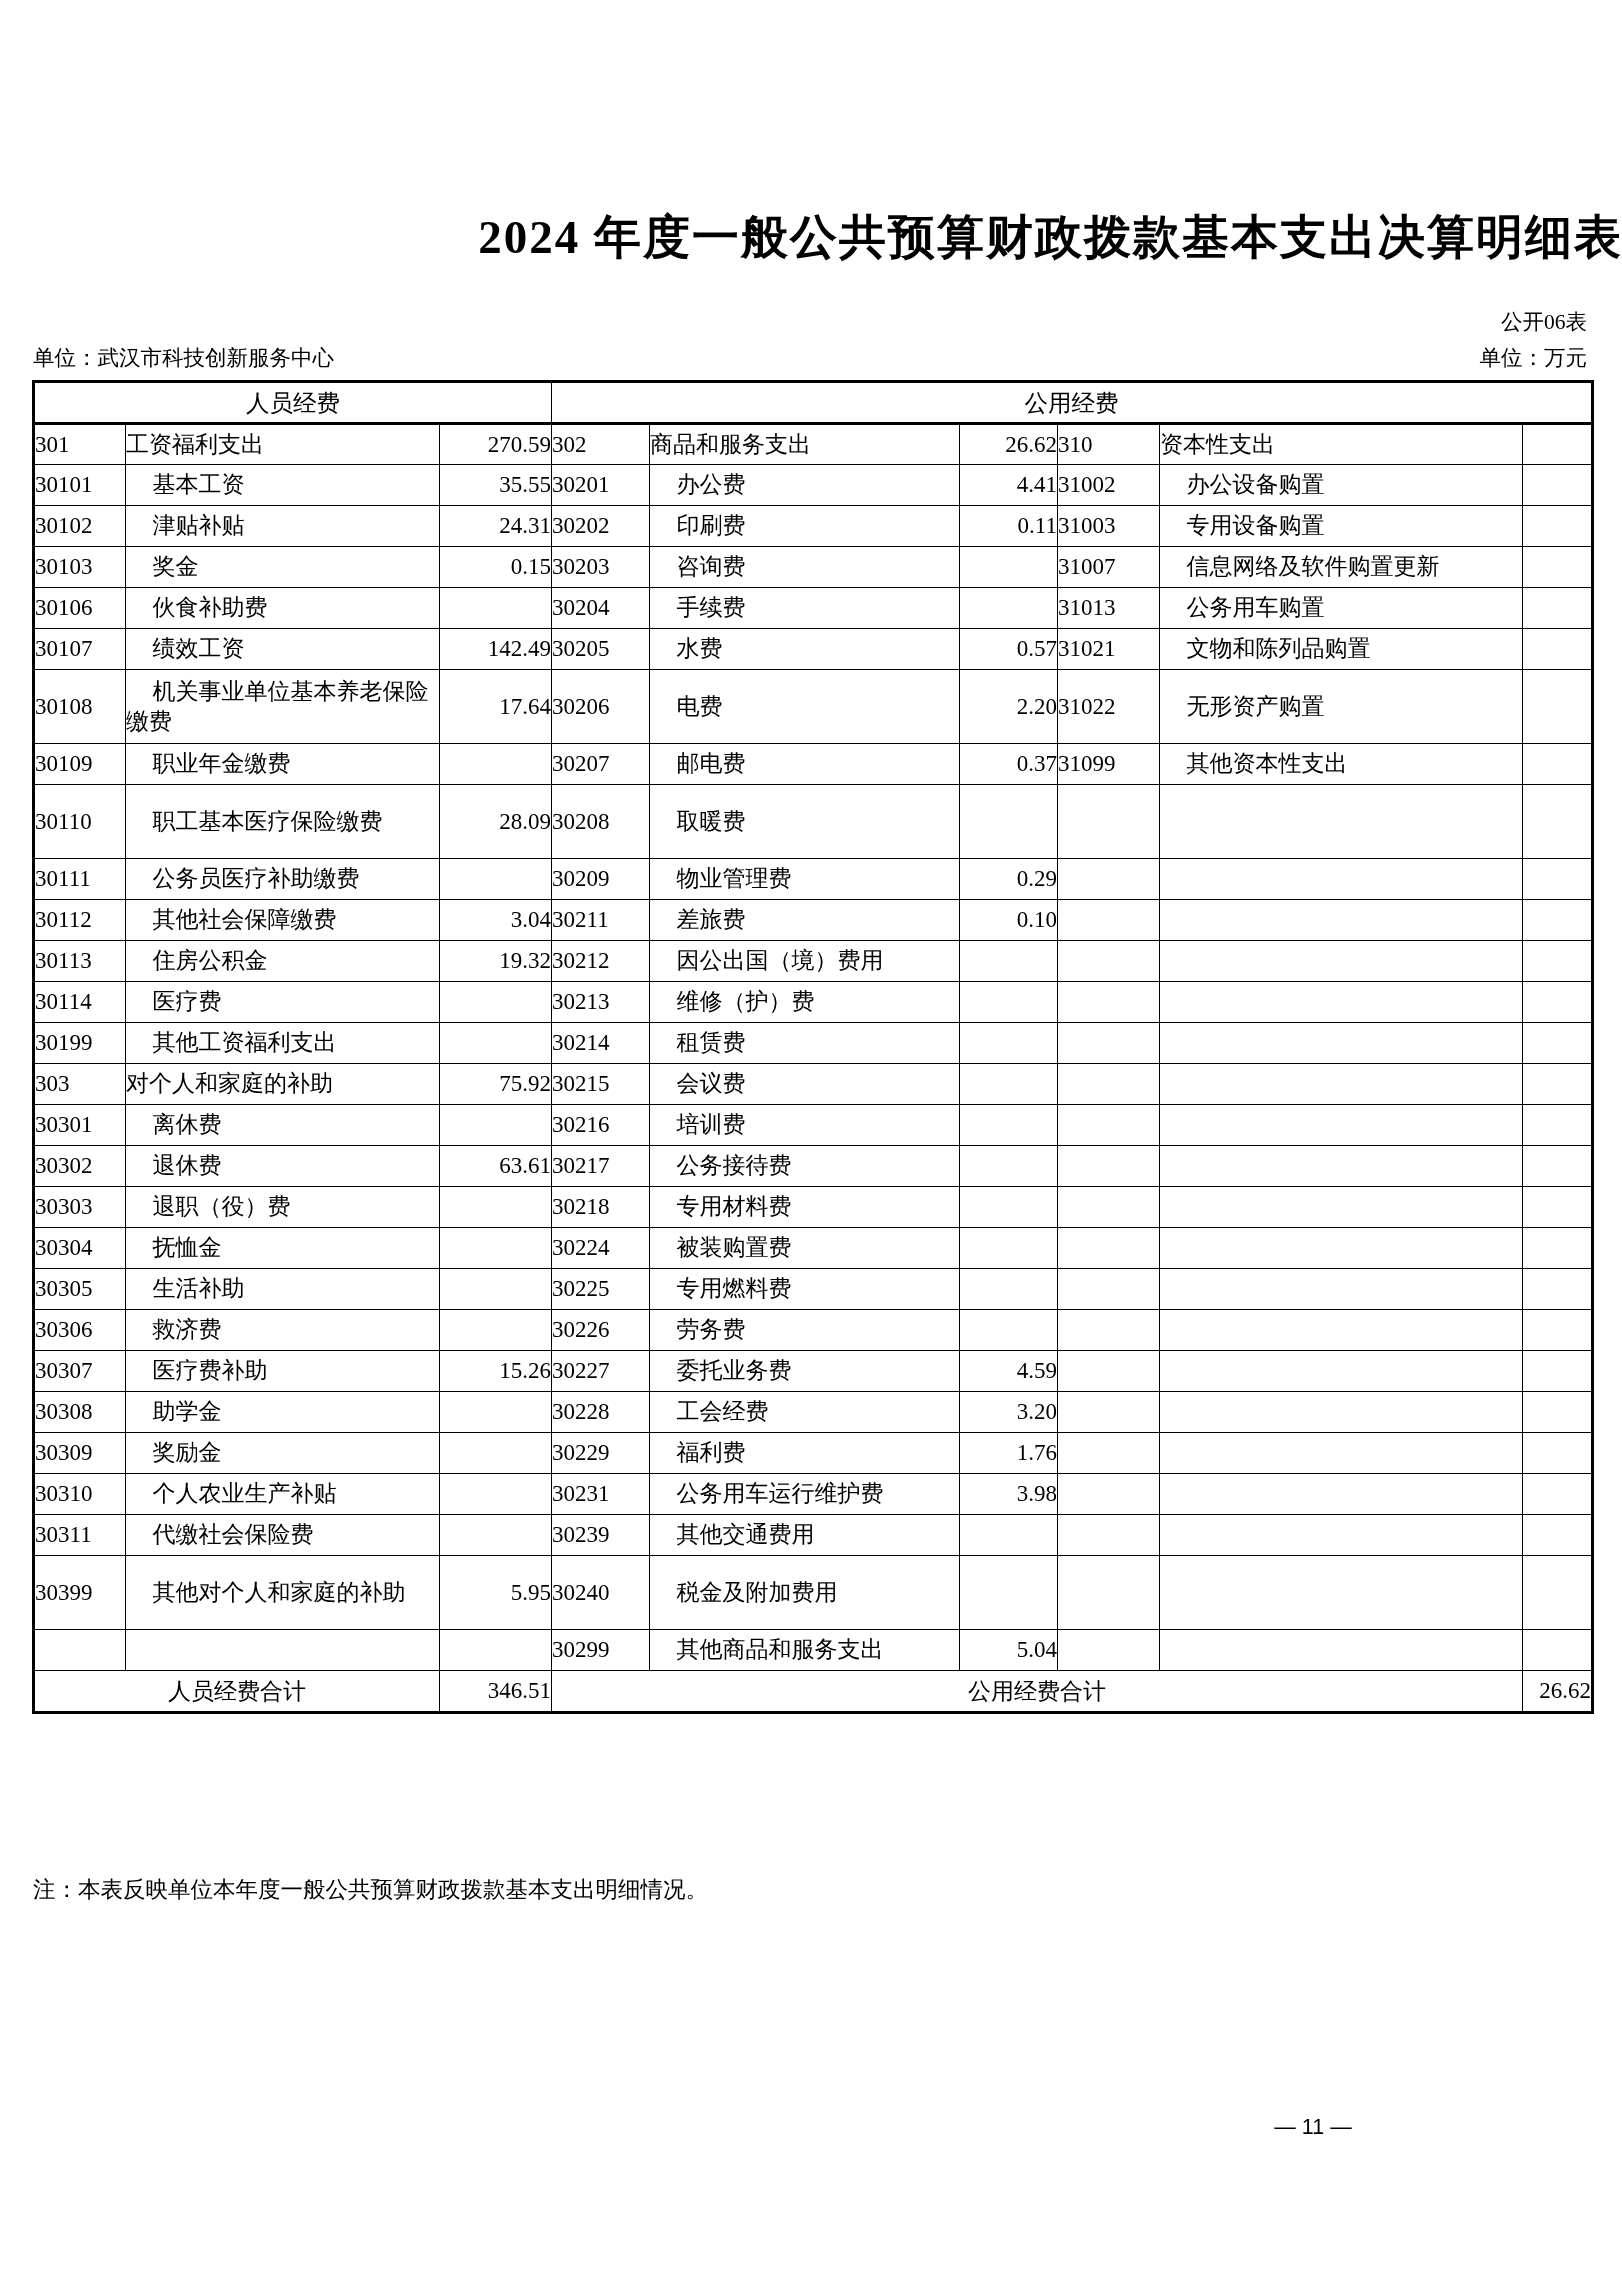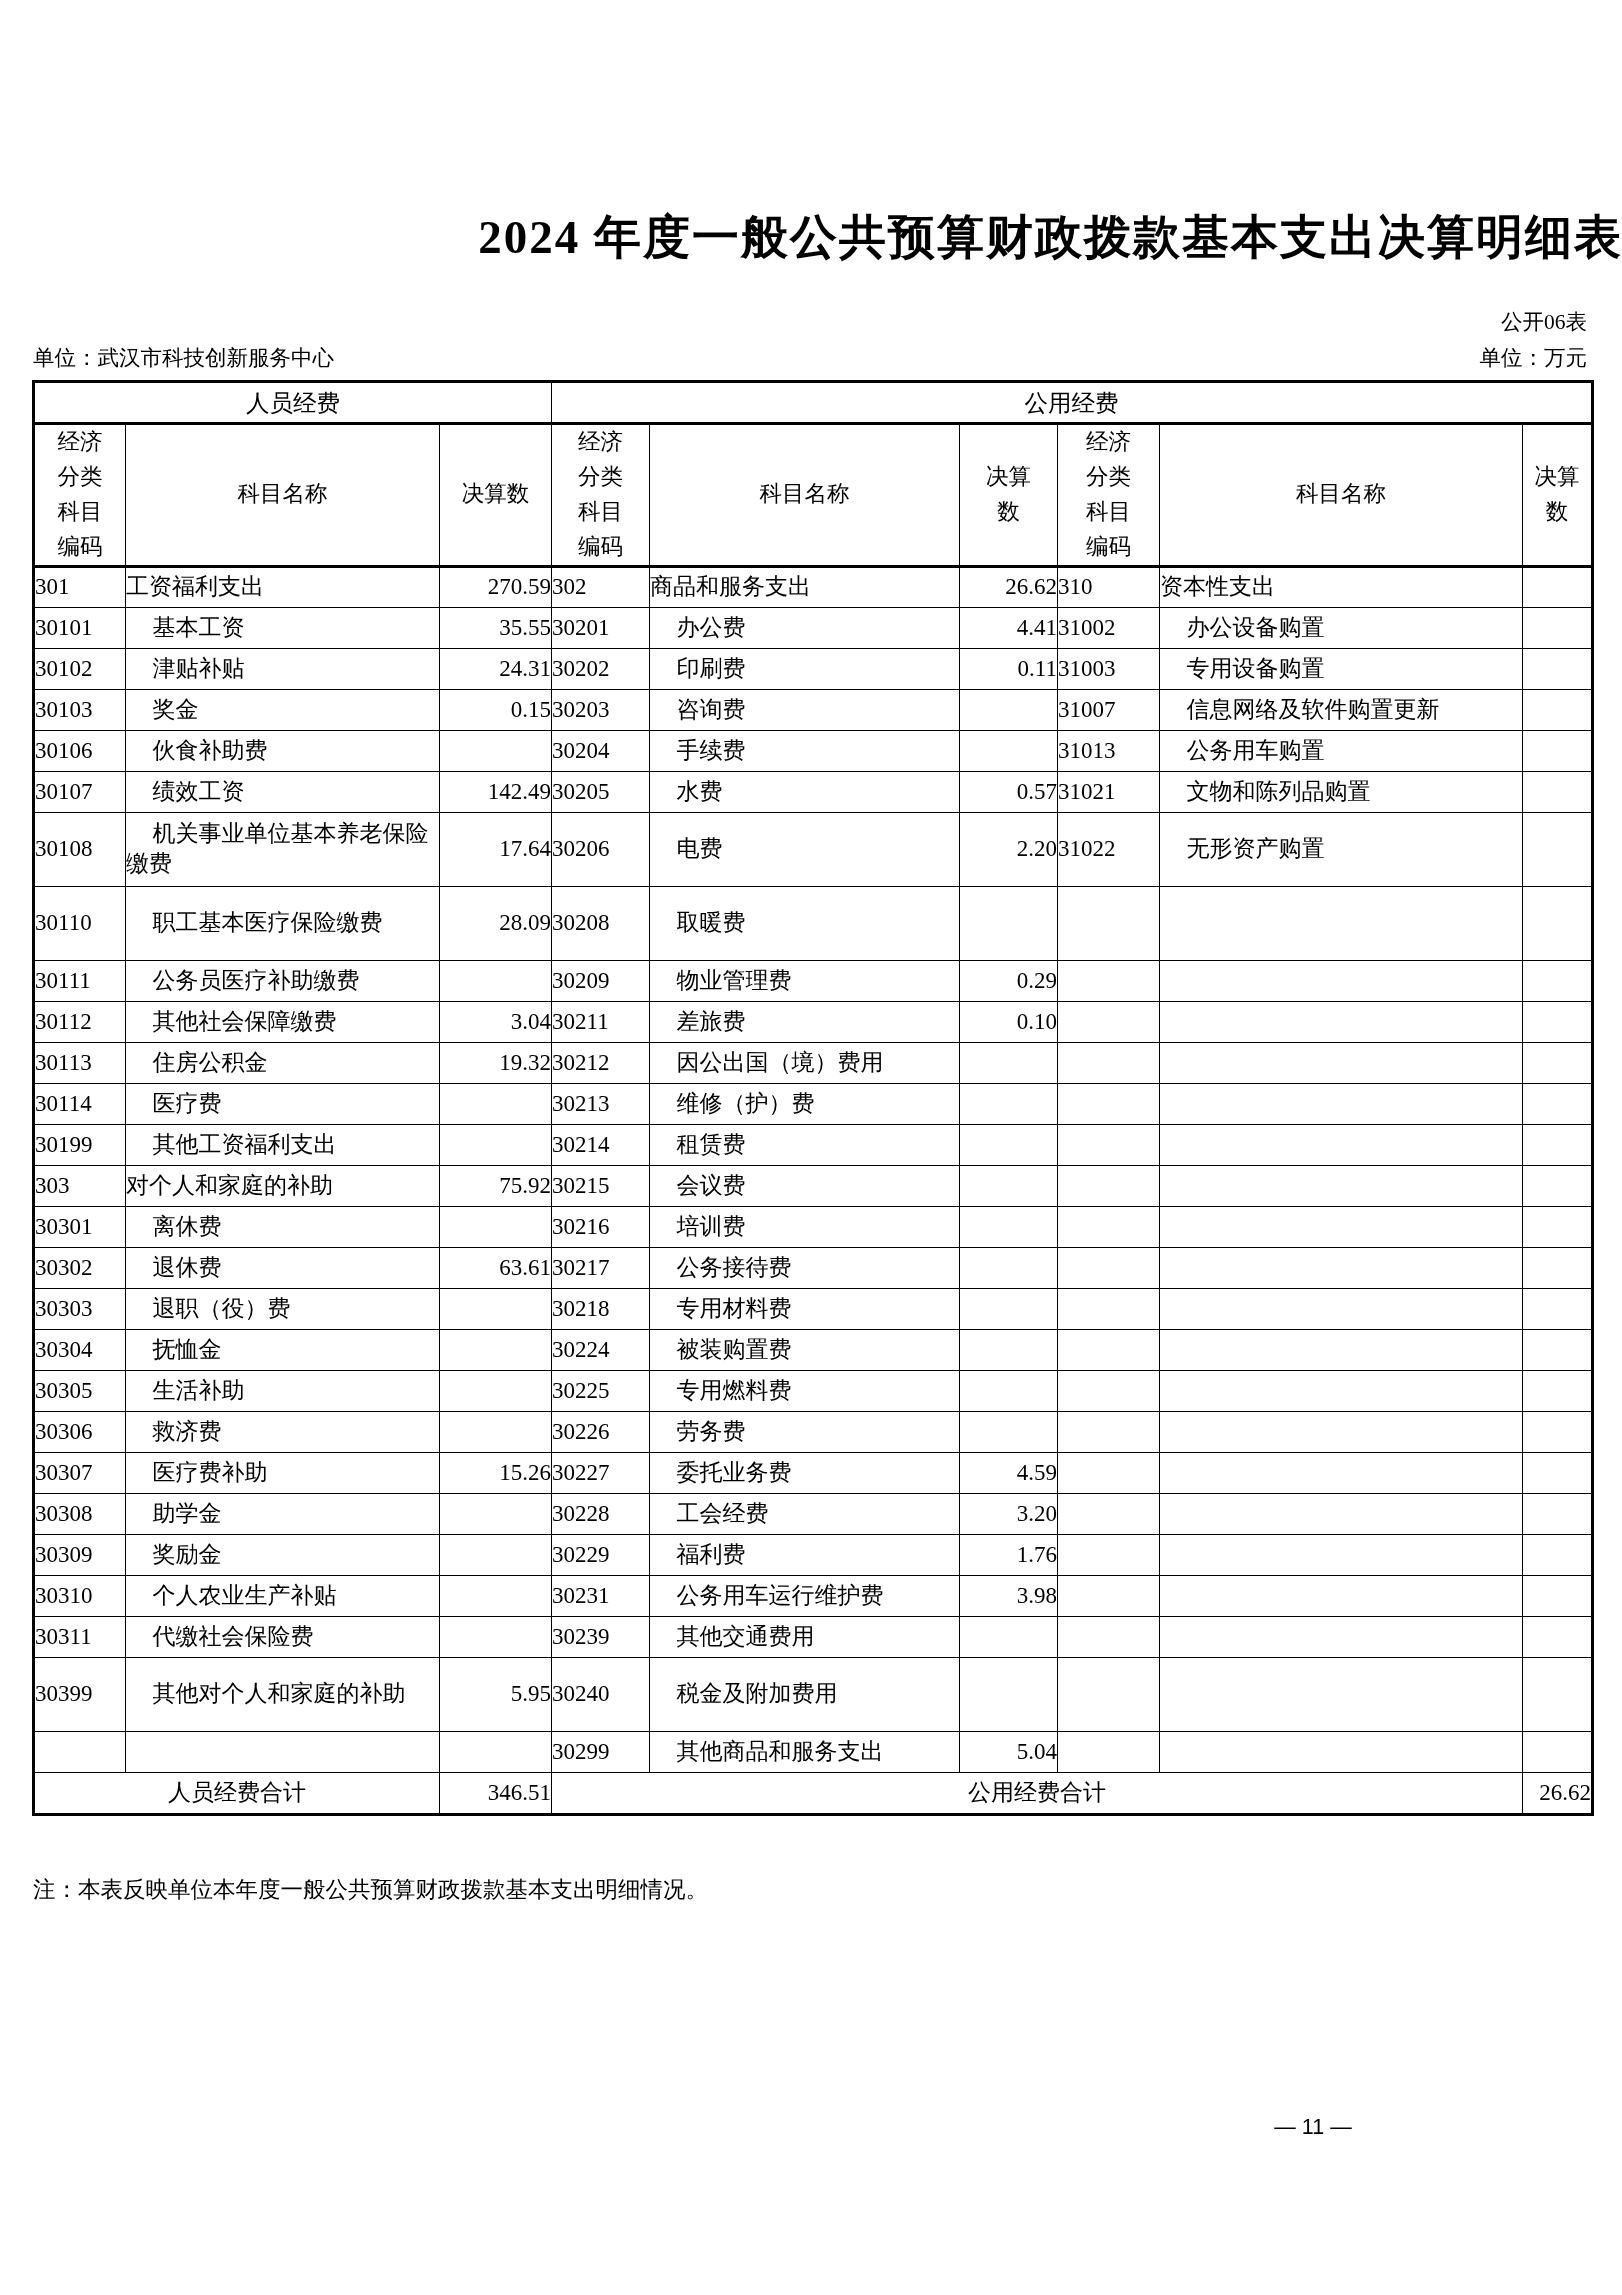--- a/index.html
+++ b/index.html
@@ -87,42 +87,20 @@
       <col style="width:98px">
     <col style="width:102px">
       <col style="width:363px">
       <col style="width:70px">
   </colgroup>
   <thead>
     <tr class="group-row">
       <th colspan="3">人员经费</th>
       <th colspan="6">公用经费</th>
     </tr>
-    <tr class="colhead-row">
-      <th class="pre">经济
-分类
-科目
-编码</th>
-      <th>科目名称</th>
-      <th>决算数</th>
-      <th class="pre">经济
-分类
-科目
-编码</th>
-      <th>科目名称</th>
-      <th class="pre">决算
-数</th>
-      <th class="pre">经济
-分类
-科目
-编码</th>
-      <th>科目名称</th>
-      <th class="pre">决算
-数</th>
-    </tr>
   </thead>
   <tbody id="rows-body">
       <tr>
         <td class="code">301</td>
         <td class="name">工资福利支出</td>
         <td class="val">270.59</td>
         <td class="code">302</td>
         <td class="name">商品和服务支出</td>
         <td class="val">26.62</td>
         <td class="code">310</td>
@@ -186,20 +164,31 @@
       </tr>
       <tr class="tall">
         <td class="code">30108</td>
         <td class="name indent">机关事业单位基本养老保险缴费</td>
         <td class="val">17.64</td>
         <td class="code">30206</td>
         <td class="name indent">电费</td>
         <td class="val">2.20</td>
         <td class="code">31022</td>
         <td class="name indent">无形资产购置</td>
+        <td class="val"></td>
+      </tr>
+      <tr>
+        <td class="code">30109</td>
+        <td class="name indent">职业年金缴费</td>
+        <td class="val"></td>
+        <td class="code">30207</td>
+        <td class="name indent">邮电费</td>
+        <td class="val">0.37</td>
+        <td class="code">31099</td>
+        <td class="name indent">其他资本性支出</td>
         <td class="val"></td>
       </tr>
       <tr class="tall">
         <td class="code">30110</td>
         <td class="name indent">职工基本医疗保险缴费</td>
         <td class="val">28.09</td>
         <td class="code">30208</td>
         <td class="name indent">取暖费</td>
         <td class="val"></td>
         <td class="code"></td>

